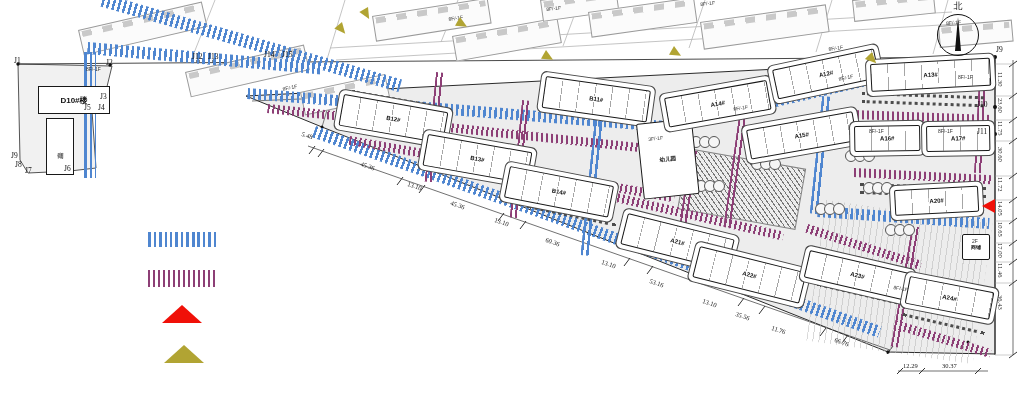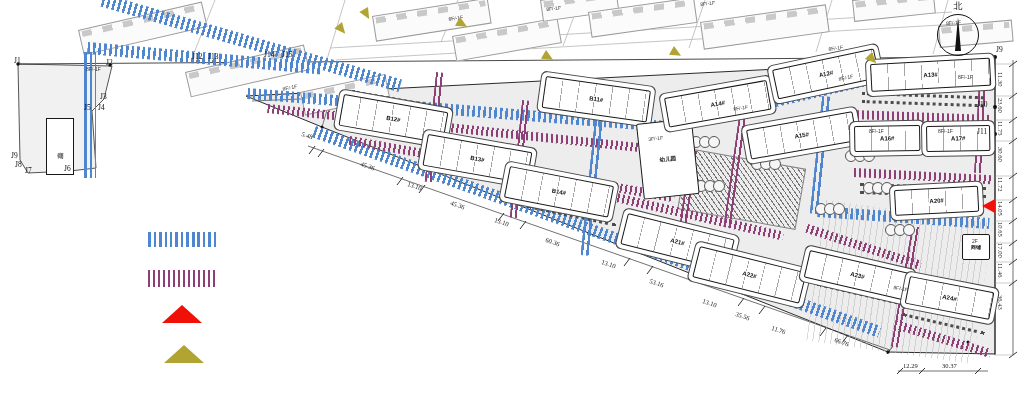--- a/index.html
+++ b/index.html
@@ -259,20 +259,23 @@
     </div>
       <div class="tree" style="left: 888px; top: 224px;">
       <i></i>
       <i></i>
       <i></i>
     </div>
     </div>
 
   <div class="layer">
 
+  <div class="bldg main" style="left: 38px; top: 86px; width: 70px; height: 26px;">
+      <span class="blabel">D10#楼</span>
+    </div>
       <div class="bldg annex" style="left: 46px; top: 118px; width: 26px; height: 55px;">
       <span class="blabel">商铺</span>
     </div>
       <div class="bldg" style="left: 344px; top: 94px; width: 104px; height: 30px; transform: rotate(10deg);">
       <span class="blabel">B12#</span>
     </div>
       <div class="bldg" style="left: 428px; top: 134px; width: 104px; height: 30px; transform: rotate(10deg);">
       <span class="blabel">B13#</span>
     </div>
       <div class="bldg" style="left: 546px; top: 76px; width: 104px; height: 30px; transform: rotate(8deg);">

